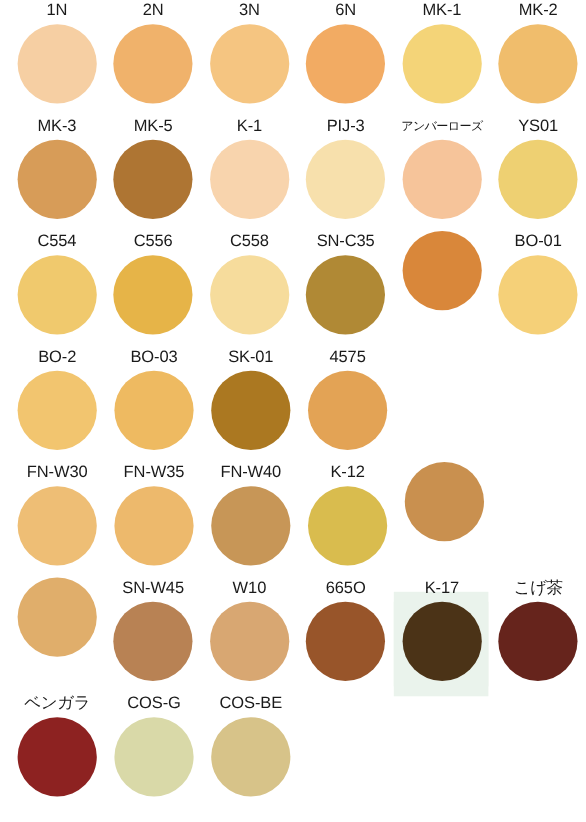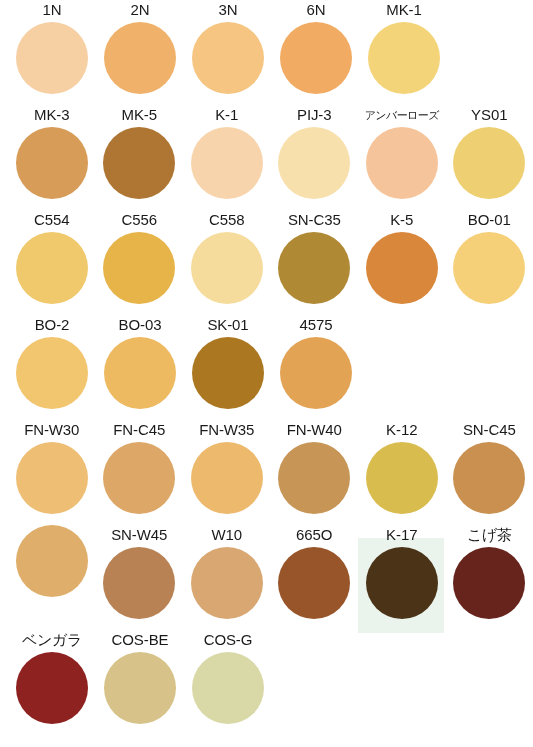--- a/index.html
+++ b/index.html
@@ -87,20 +87,24 @@
         <div class="swatch" style="background: rgb(245, 197, 129);"></div>
       </div>
       <div class="cell">
         <div class="cell-label">6N</div>
         <div class="swatch" style="background: rgb(242, 171, 99);"></div>
       </div>
       <div class="cell">
         <div class="cell-label">MK-1</div>
         <div class="swatch" style="background: rgb(244, 212, 120);"></div>
       </div>
+      <div class="cell">
+        <div class="cell-label">MK-2</div>
+        <div class="swatch" style="background: rgb(240, 189, 108);"></div>
+      </div>
     </div>
     <div class="row">
       <div class="cell">
         <div class="cell-label">MK-3</div>
         <div class="swatch" style="background: rgb(215, 156, 88);"></div>
       </div>
       <div class="cell">
         <div class="cell-label">MK-5</div>
         <div class="swatch" style="background: rgb(174, 117, 51);"></div>
       </div>
@@ -132,21 +136,20 @@
       </div>
       <div class="cell">
         <div class="cell-label">C558</div>
         <div class="swatch" style="background: rgb(246, 220, 156);"></div>
       </div>
       <div class="cell">
         <div class="cell-label">SN-C35</div>
         <div class="swatch" style="background: rgb(176, 137, 53);"></div>
       </div>
       <div class="cell">
-        <div class="cell-label">K-5</div>
         <div class="swatch" style="background: rgb(217, 135, 58);"></div>
       </div>
       <div class="cell">
         <div class="cell-label">BO-01</div>
         <div class="swatch" style="background: rgb(245, 208, 120);"></div>
       </div>
     </div>
     <div class="row">
       <div class="cell">
         <div class="cell-label">BO-2</div>
@@ -164,37 +167,32 @@
         <div class="cell-label">4575</div>
         <div class="swatch" style="background: rgb(227, 163, 85);"></div>
       </div>
     </div>
     <div class="row">
       <div class="cell">
         <div class="cell-label">FN-W30</div>
         <div class="swatch" style="background: rgb(238, 190, 117);"></div>
       </div>
       <div class="cell">
-        <div class="cell-label">FN-C45</div>
-        <div class="swatch" style="background: rgb(221, 167, 103);"></div>
-      </div>
-      <div class="cell">
         <div class="cell-label">FN-W35</div>
         <div class="swatch" style="background: rgb(237, 185, 108);"></div>
       </div>
       <div class="cell">
         <div class="cell-label">FN-W40</div>
         <div class="swatch" style="background: rgb(199, 150, 87);"></div>
       </div>
       <div class="cell">
         <div class="cell-label">K-12</div>
         <div class="swatch" style="background: rgb(217, 188, 78);"></div>
       </div>
       <div class="cell">
-        <div class="cell-label">SN-C45</div>
         <div class="swatch" style="background: rgb(201, 144, 79);"></div>
       </div>
     </div>
     <div class="row">
       <div class="cell">
         <div class="swatch" style="background: rgb(224, 174, 107);"></div>
       </div>
       <div class="cell">
         <div class="cell-label">SN-W45</div>
         <div class="swatch" style="background: rgb(184, 130, 84);"></div>
@@ -216,21 +214,21 @@
         <div class="cell-label jp">こげ茶</div>
         <div class="swatch" style="background: rgb(102, 36, 28);"></div>
       </div>
     </div>
     <div class="row">
       <div class="cell">
         <div class="cell-label jp">ベンガラ</div>
         <div class="swatch" style="background: rgb(141, 34, 33);"></div>
       </div>
       <div class="cell">
+        <div class="cell-label">COS-G</div>
+        <div class="swatch" style="background: rgb(217, 217, 168);"></div>
+      </div>
+      <div class="cell">
         <div class="cell-label">COS-BE</div>
         <div class="swatch" style="background: rgb(215, 195, 137);"></div>
-      </div>
-      <div class="cell">
-        <div class="cell-label">COS-G</div>
-        <div class="swatch" style="background: rgb(217, 217, 168);"></div>
       </div>
     </div>
   </div>
 
 </body></html>

